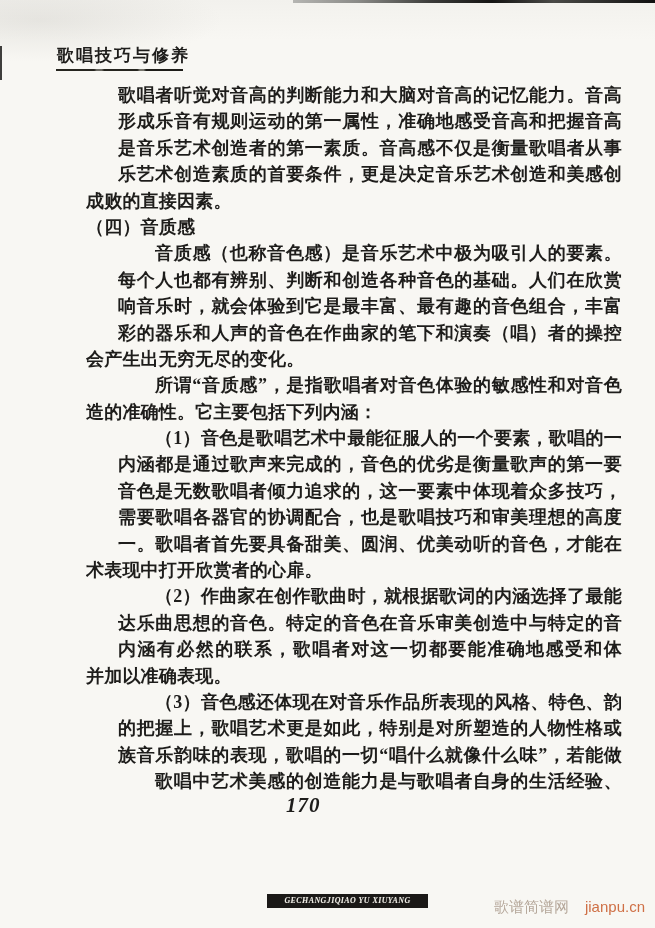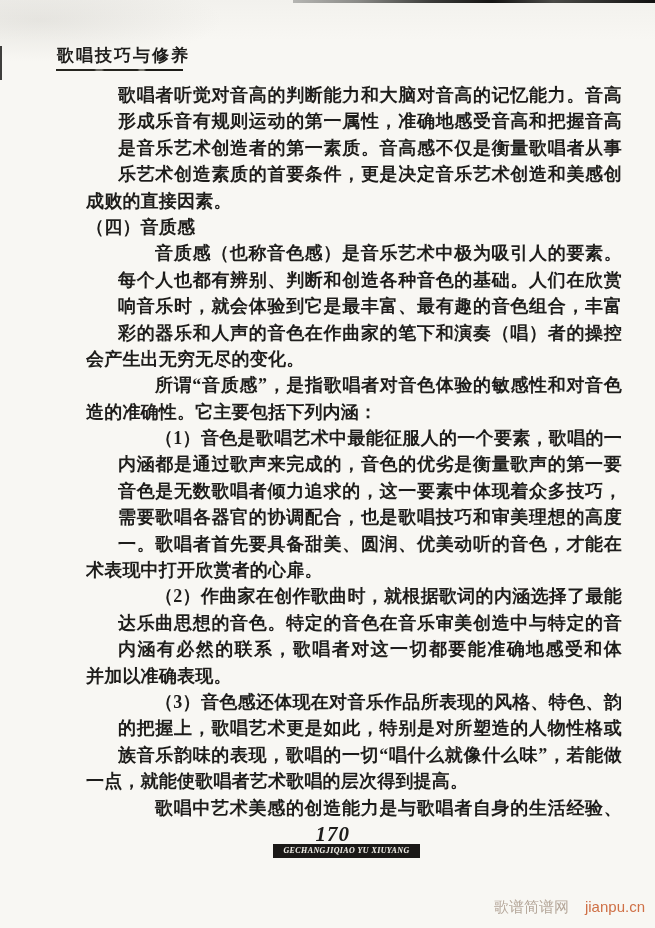--- a/index.html
+++ b/index.html
@@ -22,27 +22,27 @@
     font-weight:600;letter-spacing:2px;}
   .header-rule{position:absolute;left:56px;top:69px;width:127px;height:2px;
     background:linear-gradient(90deg,#26251f 0 30%,#6a6962 32% 36%,#26251f 38% 64%,#77766e 66% 69%,#1d1c18 71% 100%);}
   
   .body-text{position:absolute;left:86px;top:82px;width:536px;
     font-size:18px;line-height:26.4px;font-weight:600;letter-spacing:.2px;}
   .bline{height:26.4px;overflow:hidden;text-align:left;}
   .bline.ind{padding-left:37px;}
   .bline.fill{text-align:justify;text-align-last:justify;margin-left:32px;}
   
-  .page-number{position:absolute;left:286px;top:822px;width:64px;text-align:right;
+  .page-number{position:absolute;left:286px;top:793px;width:64px;text-align:left;
     font-size:21px;font-style:italic;font-weight:600;letter-spacing:1px;}
-  .series-band{position:absolute;left:267px;top:844px;width:147px;height:14px;
+  .series-band{position:absolute;left:267px;top:894px;width:161px;height:14px;
     background:var(--band-bg,#1b1917);color:var(--band-text,#efece4);
     font-family:"Liberation Serif", serif;font-size:8px;line-height:14px;
     font-style:italic;font-weight:700;text-align:center;letter-spacing:.4px;
-    text-shadow:0 0 1px #555;margin-left:6px;}
+    text-shadow:0 0 1px #555;}
   
   .watermark{position:absolute;top:898px;right:10px;font-size:15px;
     font-family:"Liberation Sans", sans-serif;white-space:nowrap;}
   .wm-name{color:var(--wm-name,#b5a79a);}
   .wm-url{color:var(--wm-url,#cf7046);margin-left:16px;}
 </style>
 </head>
 <body>
 
 <div class="page" style="--ink: #1e1d1b; --band-bg: #1b1917; --band-text: #efece4; --wm-name: #b5a79a; --wm-url: #cf7046;">
@@ -72,21 +72,20 @@
       <div class="bline fill">需要歌唱各器官的协调配合，也是歌唱技巧和审美理想的高度统</div>
       <div class="bline fill">一。歌唱者首先要具备甜美、圆润、优美动听的音色，才能在艺</div>
       <div class="bline">术表现中打开欣赏者的心扉。</div>
       <div class="bline ind fill">（2）作曲家在创作歌曲时，就根据歌词的内涵选择了最能表</div>
       <div class="bline fill">达乐曲思想的音色。特定的音色在音乐审美创造中与特定的音乐</div>
       <div class="bline fill">内涵有必然的联系，歌唱者对这一切都要能准确地感受和体验，</div>
       <div class="bline">并加以准确表现。</div>
       <div class="bline ind fill">（3）音色感还体现在对音乐作品所表现的风格、特色、韵味</div>
       <div class="bline fill">的把握上，歌唱艺术更是如此，特别是对所塑造的人物性格或民</div>
       <div class="bline fill">族音乐韵味的表现，歌唱的一切“唱什么就像什么味”，若能做到这</div>
-      <div class="bline">一点，就能使歌唱者艺术歌唱的层次得到提高。</div>
       <div class="bline ind fill">歌唱中艺术美感的创造能力是与歌唱者自身的生活经验、艺</div>
     </div>
 
   <div class="page-number">170</div>
   <div class="series-band">GECHANGJIQIAO YU XIUYANG</div>
 
   <div class="watermark">
     <span class="wm-name">歌谱简谱网</span><span class="wm-url">jianpu.cn</span>
   </div>
 </div>

